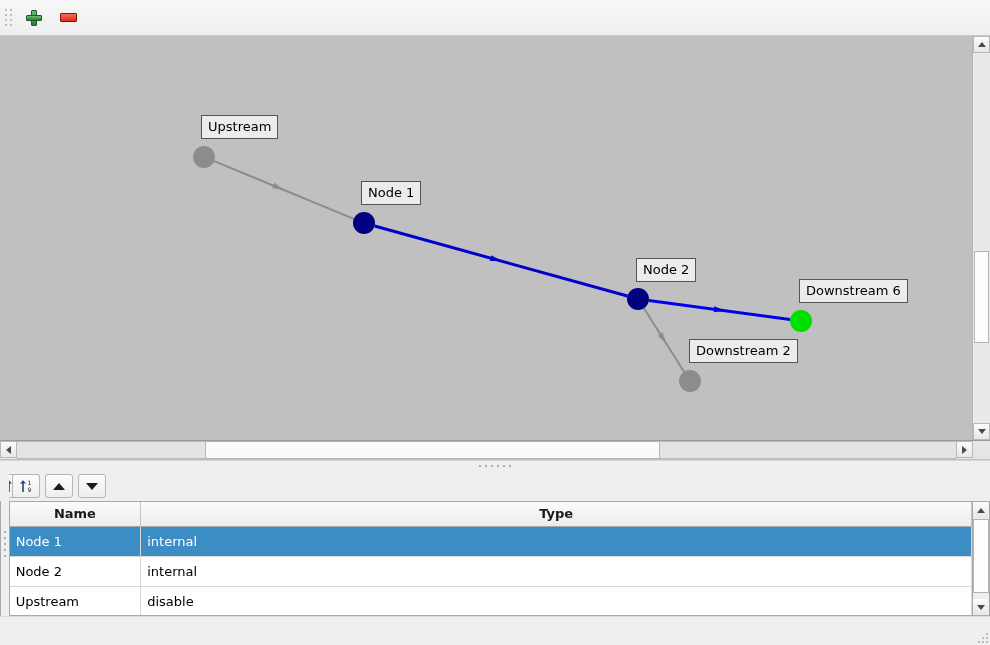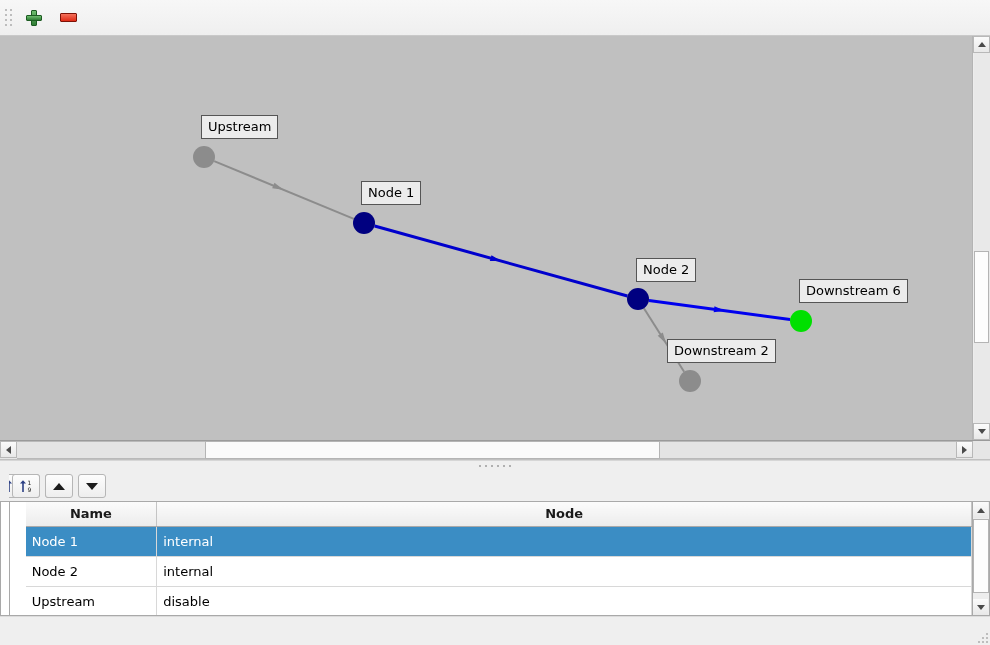--- a/index.html
+++ b/index.html
@@ -276,21 +276,20 @@
   
   .table-scroll {
     flex: 1 1 auto;
     position: relative;
     overflow: hidden;
     background: #ffffff;
     border: 1px solid #a9a9a9;
     border-right: none;
     box-sizing: border-box;
     margin-left: 0;
-    padding-left: 16px;
   }
   .panel.right .table-scroll { border-right: 1px solid #a9a9a9; }
   table.grid {
     width: 100%;
     border-collapse: collapse;
     table-layout: fixed;
     font-size: 13px;
     color: #000;
   }
   table.grid th {
@@ -436,21 +435,21 @@
           <circle cx="364" cy="187" r="11" fill="#000080"></circle>
           <circle cx="638" cy="263" r="11" fill="#000080"></circle>
           <circle cx="801" cy="285" r="11" fill="#00e000"></circle>
           <circle cx="690" cy="345" r="11" fill="#8c8c8c"></circle>
         </svg>
       <div id="labels-layer">
           <div class="node-label" style="left: 201px; top: 79px;">Upstream</div>
           <div class="node-label" style="left: 361px; top: 145px;">Node 1</div>
           <div class="node-label" style="left: 636px; top: 222px;">Node 2</div>
           <div class="node-label" style="left: 799px; top: 243px;">Downstream 6</div>
-          <div class="node-label" style="left: 667px; top: 303px;">Downstream 2</div>
+          <div class="node-label" style="left: 689px; top: 303px;">Downstream 2</div>
         </div>
     </div>
 
     <div class="vscroll">
       <div class="v-track"></div>
       <div class="sb-btn top">
         <span class="tri up"></span>
       </div>
       <div class="v-thumb"></div>
       <div class="sb-btn bot">
@@ -535,21 +534,21 @@
       <div class="right-table-holder">
         <div class="table-scroll">
           <table class="grid bold-head">
             <colgroup>
                 <col style="width:131px">
                 <col>
               </colgroup>
             <thead>
               <tr>
                 <th>Name</th>
-                <th>Node</th>
+                <th>Type</th>
               </tr>
             </thead>
             <tbody id="nodes-body">
                 <tr class="selected">
                   <td style="background: rgb(59, 141, 196);">Node 1</td>
                   <td style="background: rgb(59, 141, 196);">internal</td>
                 </tr>
                 <tr>
                   <td>Node 2</td>
                   <td>internal</td>

